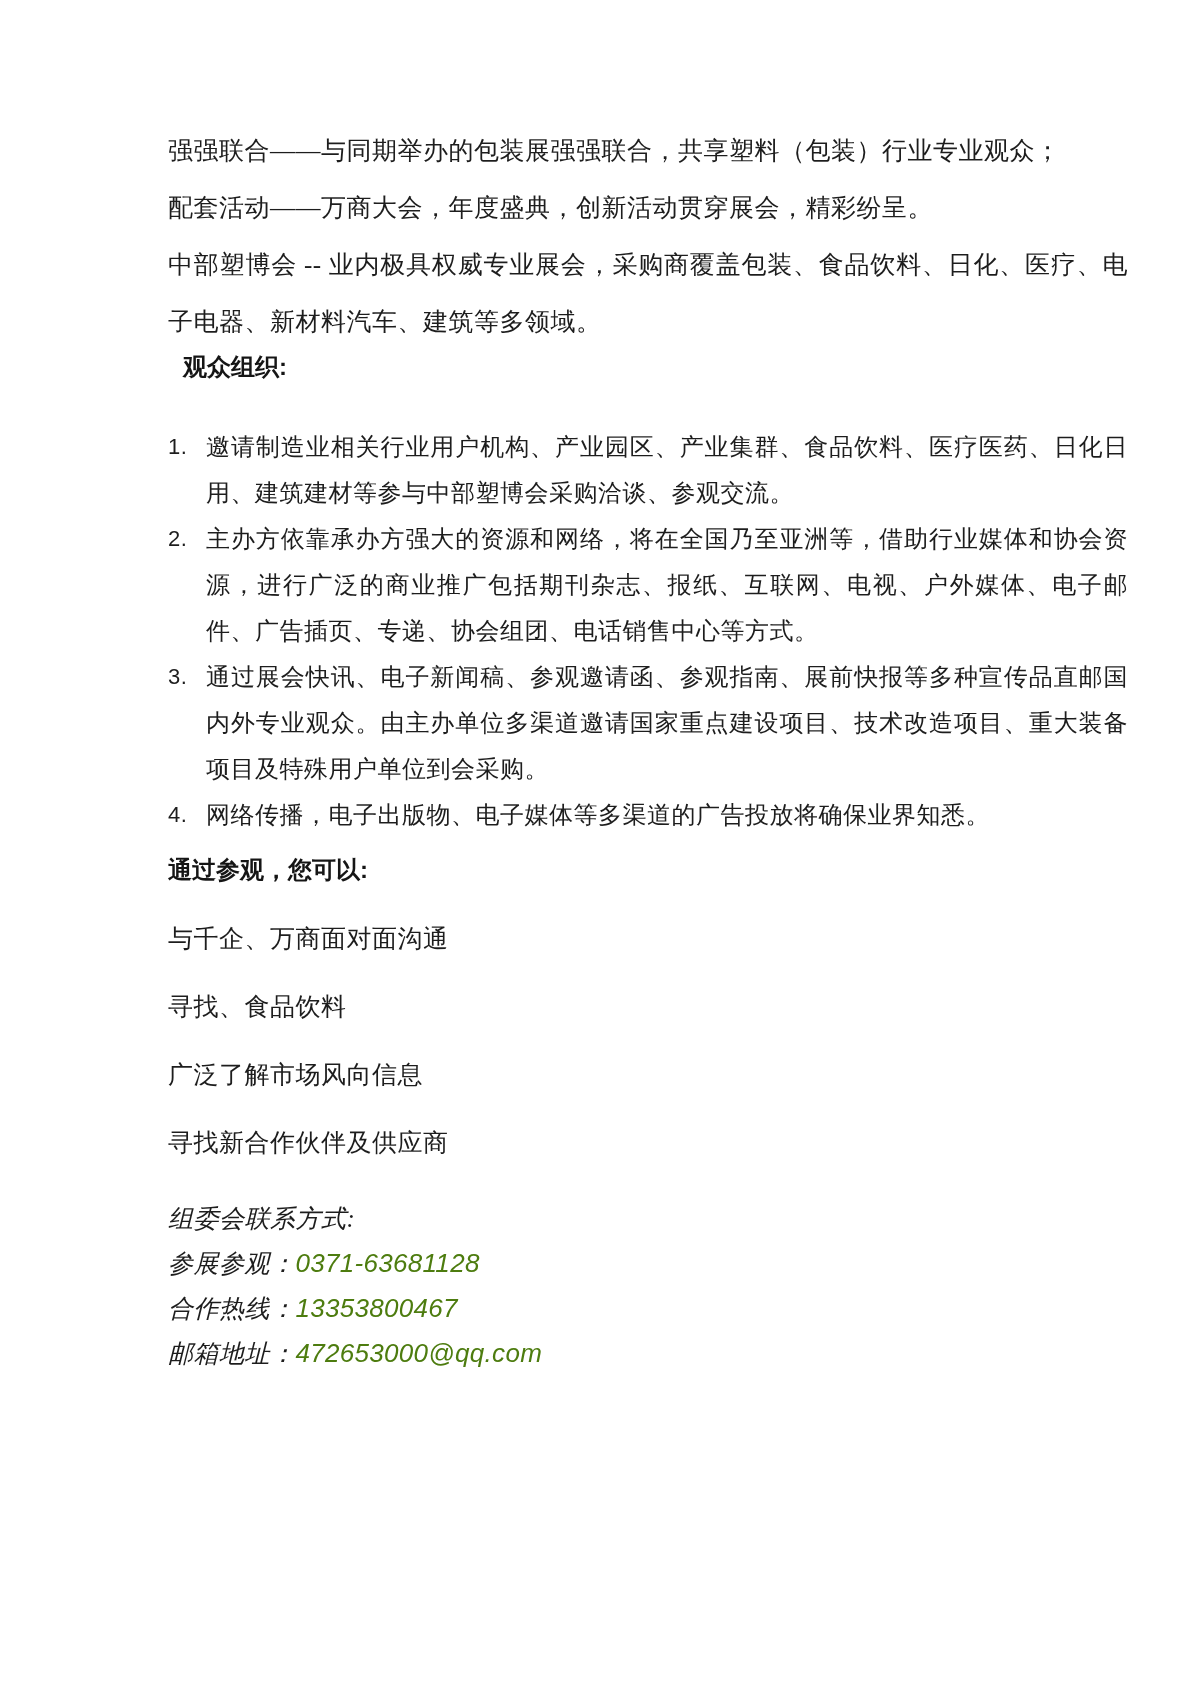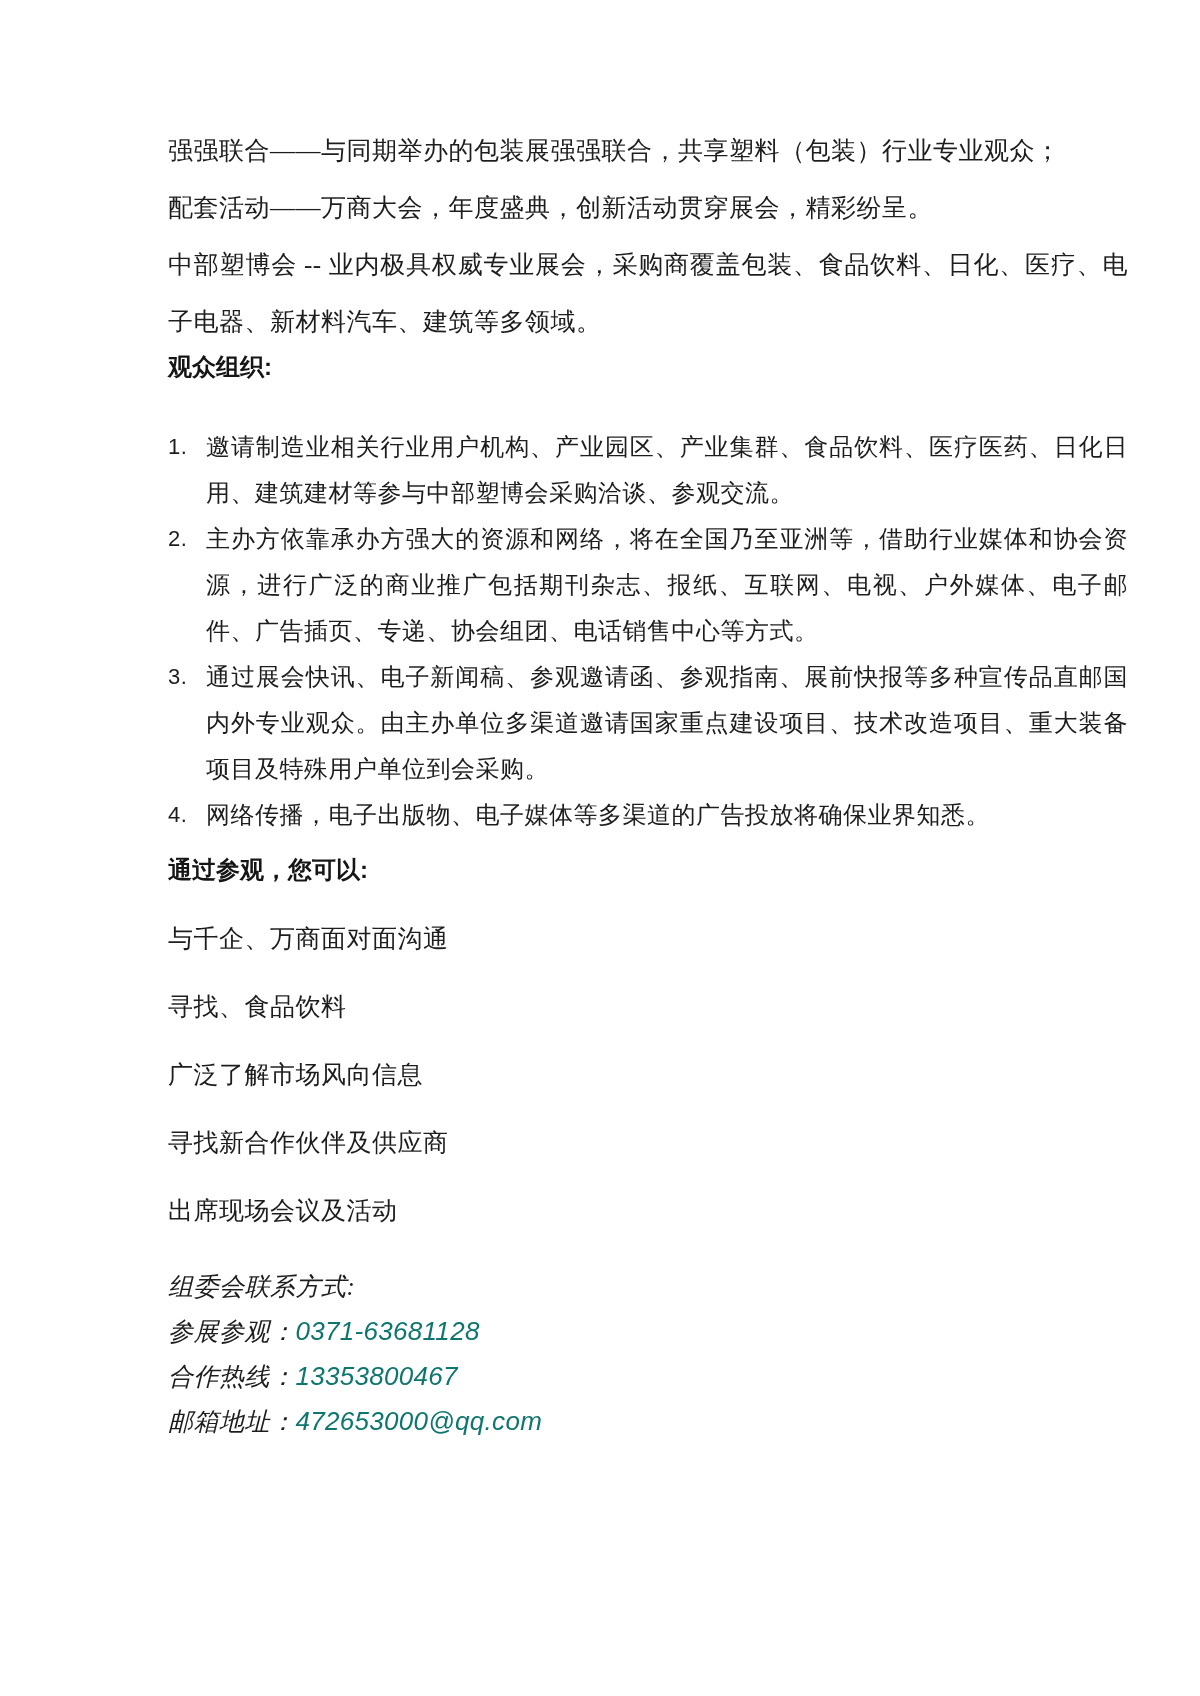--- a/index.html
+++ b/index.html
@@ -31,21 +31,21 @@
   }
   
   .section-heading {
     margin: 0;
     font-family: "Liberation Sans", sans-serif;
     font-weight: 700;
     font-size: 24px;
     line-height: 34px;
     color: #151515;
   }
-  .heading-audience { margin-top: 0px; }
+  .heading-audience { margin-top: 0px; margin-left: 15px; }
   .heading-visit { margin-top: 15px; }
   
   ol.audience-list {
     list-style: none;
     margin: 40px 0 0 0;
     padding: 0;
   }
   ol.audience-list li {
     display: flex;
     align-items: flex-start;
@@ -80,21 +80,21 @@
   .contact p {
     margin: 0;
     font-size: 25px;
     line-height: 45px;
     letter-spacing: 0.5px;
   }
   .contact .contact-value {
     font-family: "Liberation Sans", sans-serif;
     font-size: 26px;
     letter-spacing: 0.3px;
-    color: #0f766e;
+    color: #4d7c0f;
   }
 </style>
 </head>
 <body>
 
 <div class="page">
 
   <div class="intro">
     <p>强强联合——与同期举办的包装展强强联合，共享塑料（包装）行业专业观众；</p>
     <p>配套活动——万商大会，年度盛典，创新活动贯穿展会，精彩纷呈。</p>
@@ -122,21 +122,20 @@
     </li>
   </ol>
 
   <h2 class="section-heading heading-visit">通过参观，您可以:</h2>
 
   <div class="benefits">
     <p>与千企、万商面对面沟通</p>
     <p>寻找、食品饮料</p>
     <p>广泛了解市场风向信息</p>
     <p>寻找新合作伙伴及供应商</p>
-    <p>出席现场会议及活动</p>
   </div>
 
   <div class="contact">
     <p>组委会联系方式:</p>
     <p class="contact-line">
       <span>参展参观：</span><span class="contact-value">0371-63681128</span>
     </p>
     <p class="contact-line">
       <span>合作热线：</span><span class="contact-value">13353800467</span>
     </p>

